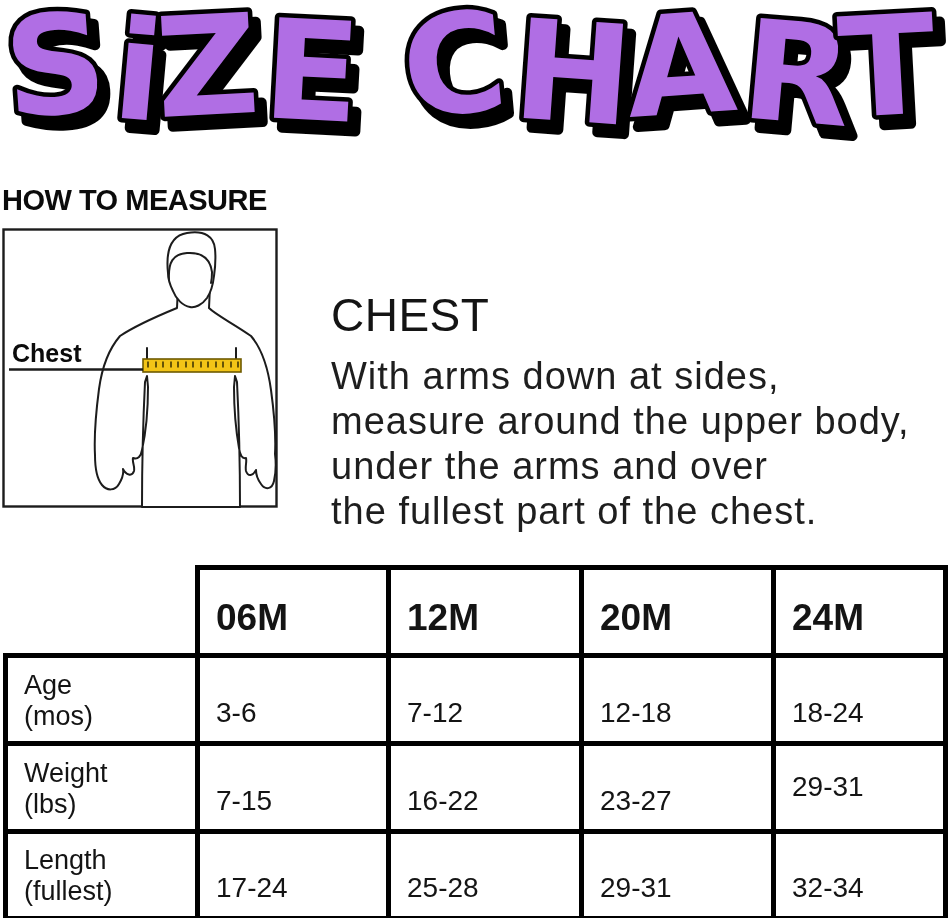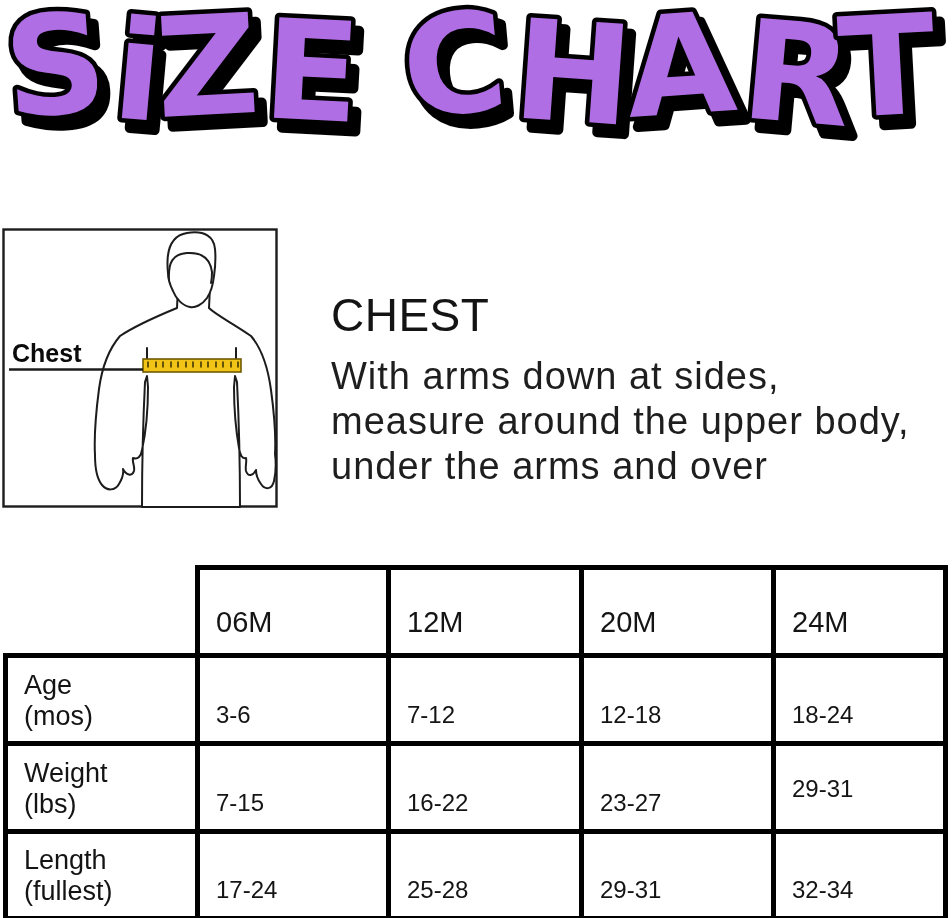--- a/index.html
+++ b/index.html
@@ -36,37 +36,38 @@
   .chest-line { font-size:38px; font-weight:400; letter-spacing:1px; line-height:45px; color:#1e1e1e; white-space:nowrap; }
 
   
   .size-table {
     position:absolute; left:3px; top:565px;
     border-collapse:collapse; table-layout:fixed;
   }
   .size-table td {
     border:5px solid #000; background:#fff;
     vertical-align:bottom; padding:0 4px 12px 16px;
-    font-size:24px; color:#141414; overflow:hidden;
+    font-size:28px; color:#141414; overflow:hidden;
   }
   .size-table td.blank { border:none; background:#fff; }
-  .size-table td.head { font-size:29px; font-weight:400; padding-bottom:14px; }
+  .size-table td.head { font-size:37px; font-weight:700; padding-bottom:14px; }
   .size-table td.lbl { font-weight:400; font-size:27px; line-height:31px; padding-bottom:9px; }
   .size-table td.raised { padding-bottom:26px; }
 </style>
 </head>
 <body>
 
 <div class="page">
 
   <svg class="title-svg" width="952" height="160" viewBox="0 0 952 160">
     <text class="title-shadow" x="16" y="127" font-size="138" textLength="930" lengthAdjust="spacingAndGlyphs" rotate="-4 5 -3 3 0 -5 4 -4 5 -3">SiZE CHART</text>
     <text class="title-front" x="8" y="117" font-size="138" textLength="930" lengthAdjust="spacingAndGlyphs" rotate="-4 5 -3 3 0 -5 4 -4 5 -3" fill="#b06ee4">SiZE CHART</text>
   </svg>
 
+  <div class="htm-heading">HOW TO MEASURE</div>
 
   <svg class="figure-svg" width="276" height="281" viewBox="0 0 276 281">
 
     <rect x="1.5" y="1.5" width="273" height="277" fill="#ffffff" stroke="#1c1c1c" stroke-width="2.4"></rect>
 
     <path class="fig-fill" d="
       M176,58 L175,80
       C158,87 136,96 118,108
       C106,122 100,139 97,161
       C94,184 92,209 93,227
@@ -121,20 +122,21 @@
 
     <path d="M7,141.5 L141,141.5" stroke="#1c1c1c" stroke-width="2.4" fill="none"></path>
     <text class="chest-label-text" x="10" y="134">Chest</text>
   </svg>
 
   <div class="chest-block">
     <div class="chest-heading">CHEST</div>
     <div class="chest-line">With arms down at sides,</div>
     <div class="chest-line">measure around the upper body,</div>
     <div class="chest-line">under the arms and over</div>
+    <div class="chest-line">the fullest part of the chest.</div>
   </div>
 
   <table class="size-table">
     <colgroup>
       <col style="width:192px">
         <col style="width:191px">
         <col style="width:193px">
       <col style="width:192px">
         <col style="width:172px">
     </colgroup>

